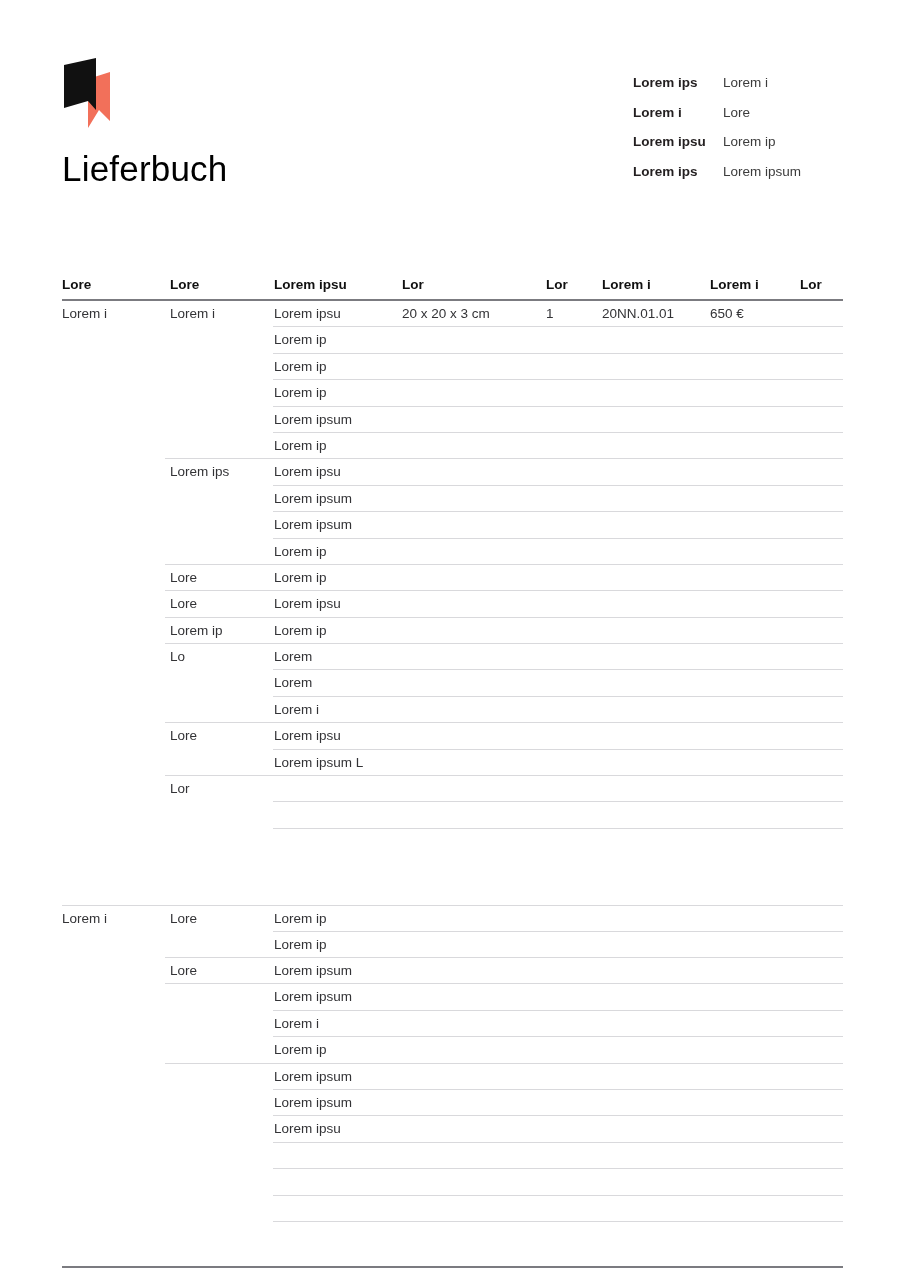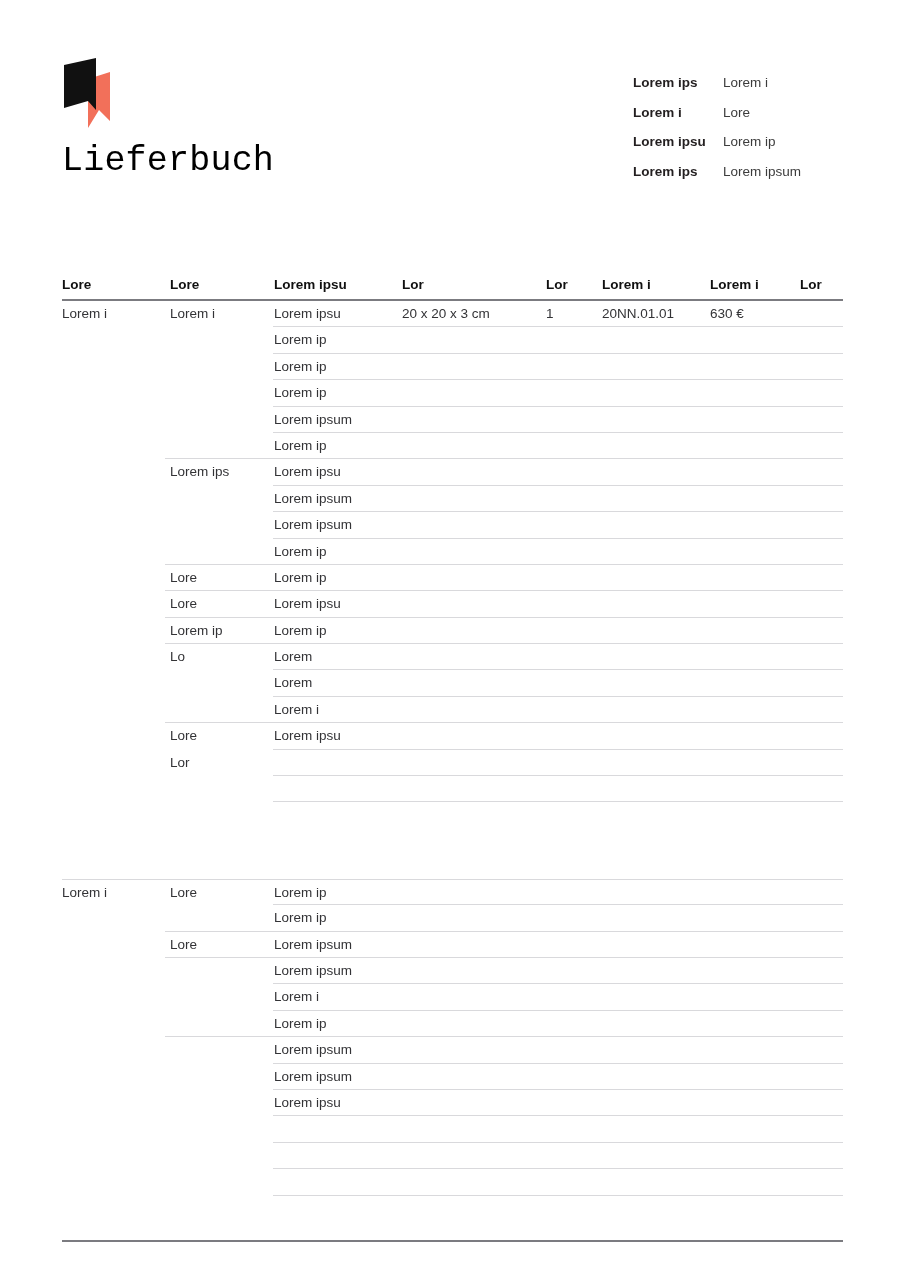--- a/index.html
+++ b/index.html
@@ -39,22 +39,22 @@
     left: 0;
     top: 0;
     width: 56px;
     height: 78px;
   }
   .logo svg { display: block; }
 
   .doc-title {
     position: absolute;
     left: 0;
-    top: 84px;
-    font-family: Liberation Mono, monospace;
+    top: 92px;
+    font-family: Liberation Sans, sans-serif;
     font-size: 35px;
     font-weight: 400;
     letter-spacing: 0.2px;
     color: #000;
     line-height: 1.1;
     white-space: nowrap;
   }
 
   
   .meta {
@@ -210,21 +210,21 @@
     <div class="head-rule"></div>
 
     <div id="group-0">
         <div class="row line-c3">
           <div class="cell c1">Lorem i</div>
           <div class="cell c2">Lorem i</div>
           <div class="cell c3">Lorem ipsu</div>
           <div class="cell c4">20 x 20 x 3 cm</div>
           <div class="cell c5">1</div>
           <div class="cell c6">20NN.01.01</div>
-          <div class="cell c7">630 €</div>
+          <div class="cell c7">650 €</div>
           <div class="cell c8"></div>
         </div>
         <div class="row line-c3">
           <div class="cell c1"></div>
           <div class="cell c2"></div>
           <div class="cell c3">Lorem ip</div>
           <div class="cell c4"></div>
           <div class="cell c5"></div>
           <div class="cell c6"></div>
           <div class="cell c7"></div>
@@ -367,20 +367,30 @@
           <div class="cell c4"></div>
           <div class="cell c5"></div>
           <div class="cell c6"></div>
           <div class="cell c7"></div>
           <div class="cell c8"></div>
         </div>
         <div class="row line-c3">
           <div class="cell c1"></div>
           <div class="cell c2">Lore</div>
           <div class="cell c3">Lorem ipsu</div>
+          <div class="cell c4"></div>
+          <div class="cell c5"></div>
+          <div class="cell c6"></div>
+          <div class="cell c7"></div>
+          <div class="cell c8"></div>
+        </div>
+        <div class="row line-c2">
+          <div class="cell c1"></div>
+          <div class="cell c2"></div>
+          <div class="cell c3">Lorem ipsum L</div>
           <div class="cell c4"></div>
           <div class="cell c5"></div>
           <div class="cell c6"></div>
           <div class="cell c7"></div>
           <div class="cell c8"></div>
         </div>
         <div class="row line-c3">
           <div class="cell c1"></div>
           <div class="cell c2">Lor</div>
           <div class="cell c3"></div>

